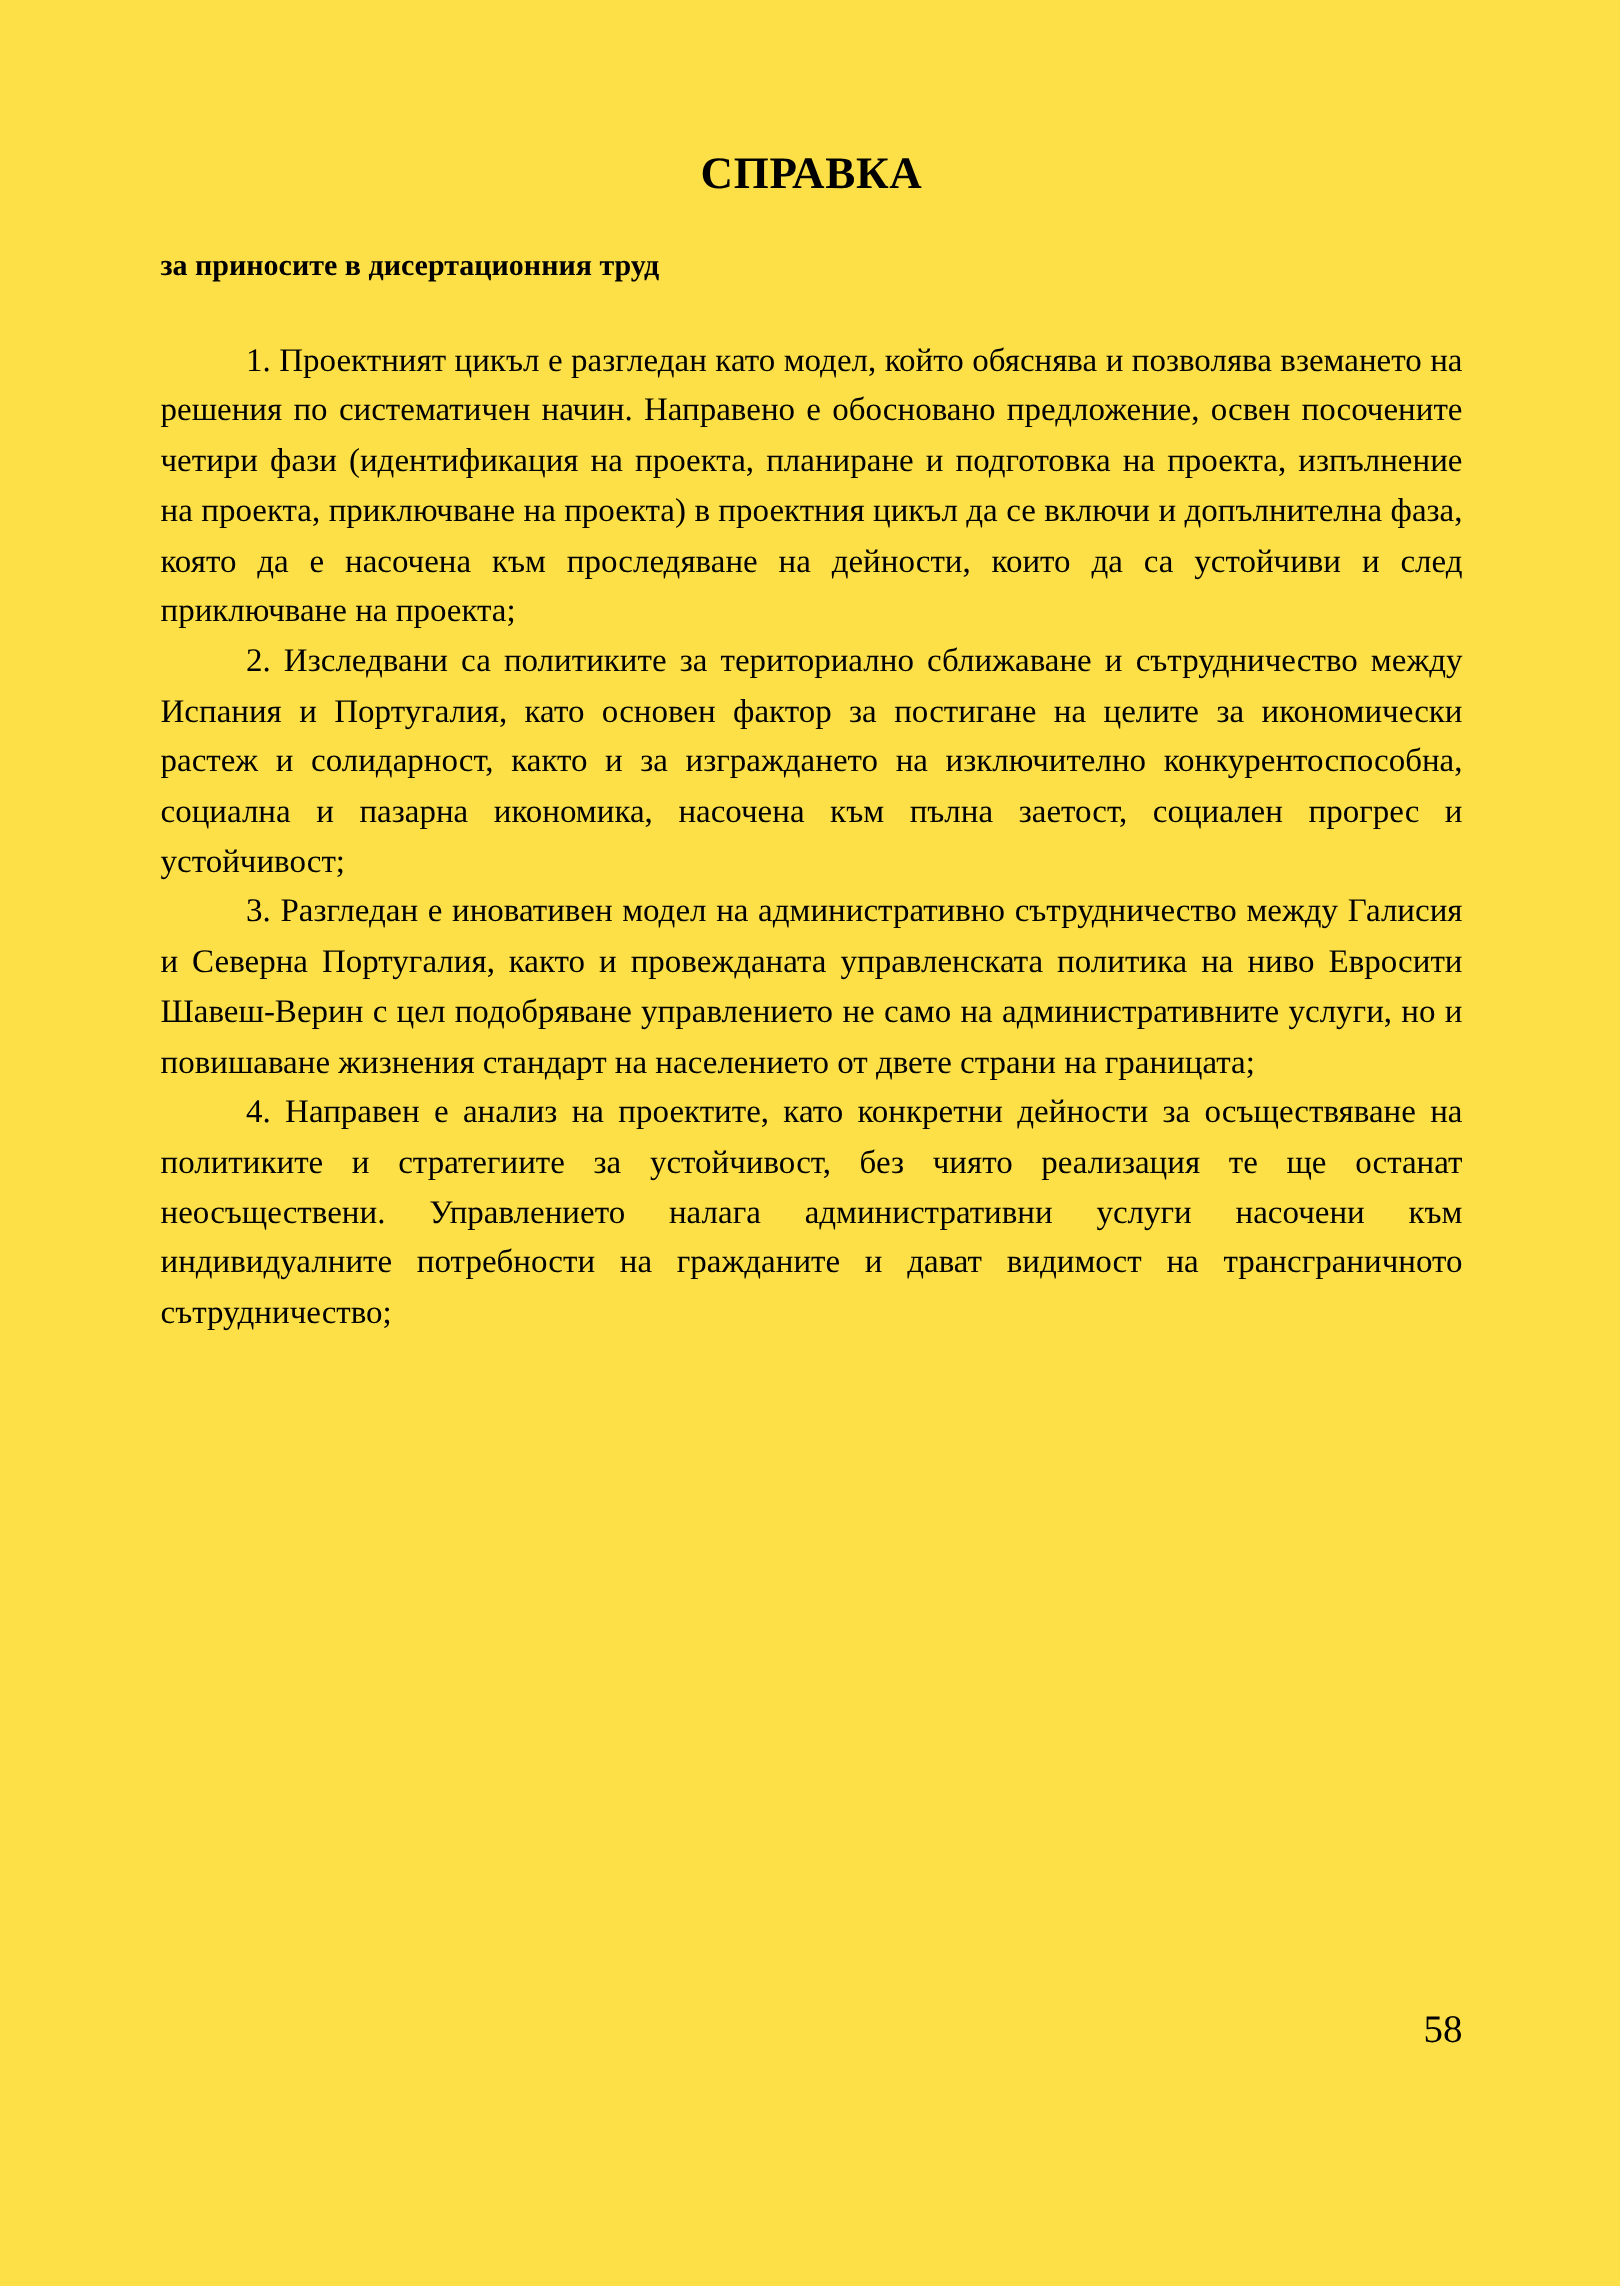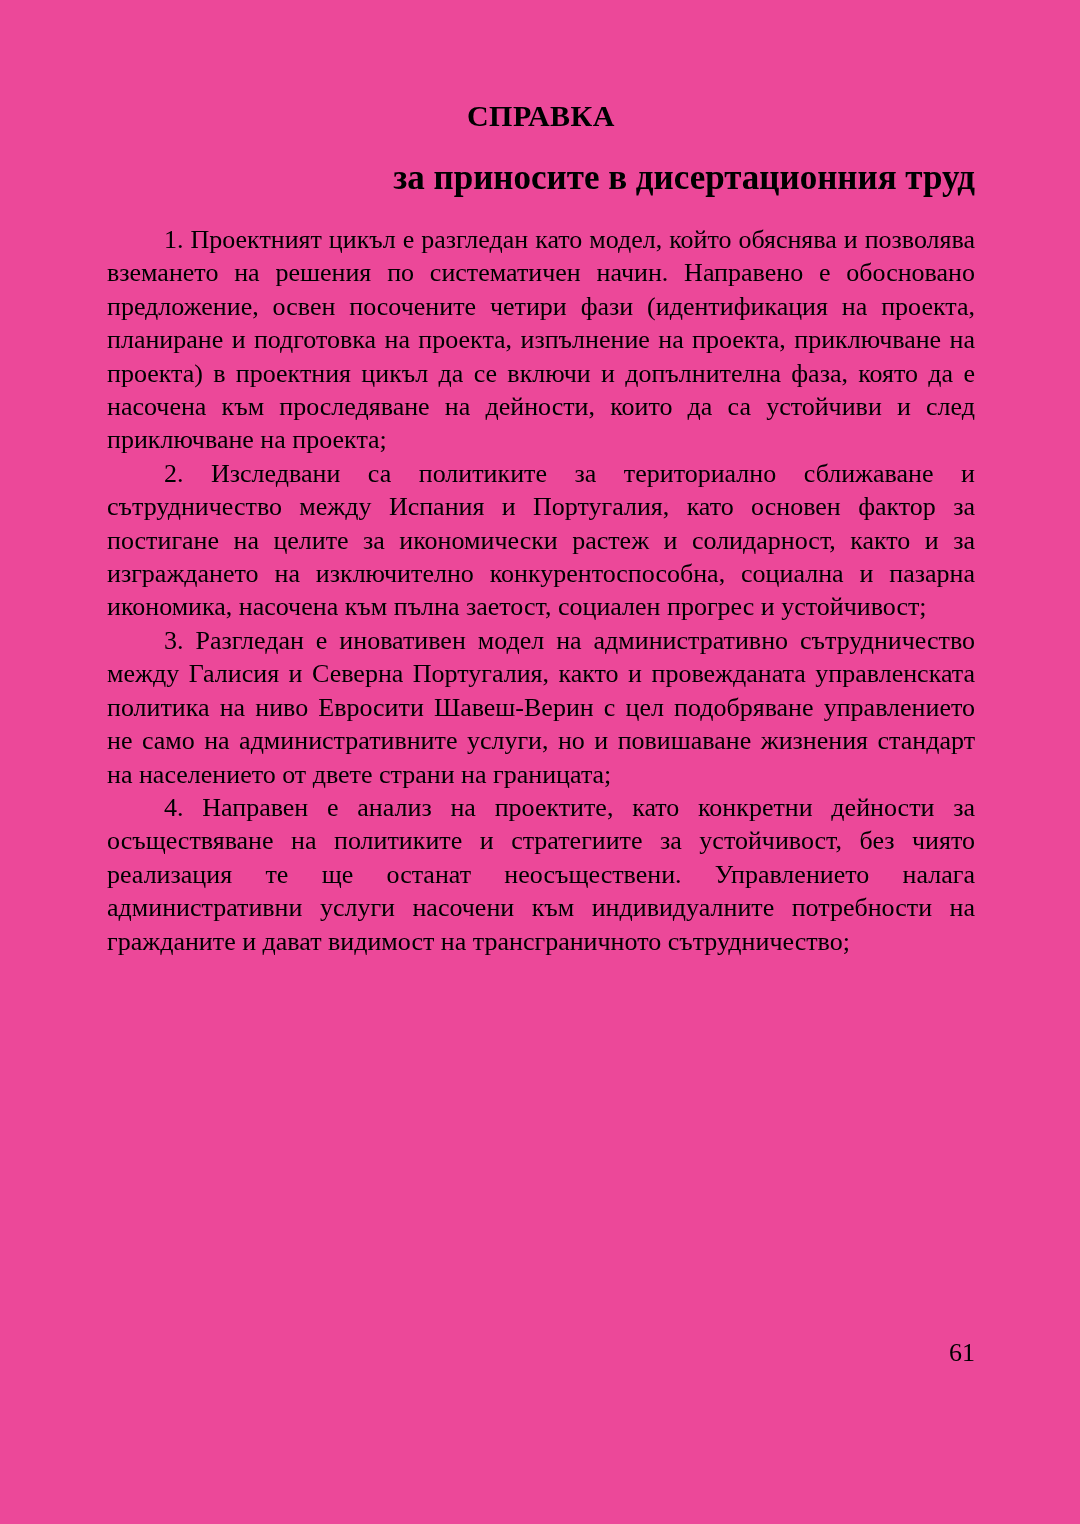--- a/index.html
+++ b/index.html
@@ -4,49 +4,49 @@
   <style>
     html, body {
       margin: 0;
       padding: 0;
       background: #ffffff;
     }
     .page {
       position: relative;
       width: 1080px;
       height: 1524px;
-      background: #ec4899;
+      background: #fde047;
       color: #000000;
       font-family: "Liberation Serif", "DejaVu Serif", serif;
       overflow: hidden;
     }
     .content {
       position: absolute;
       left: 107px;
       top: 98px;
       width: 868px;
     }
     .doc-title {
       margin: 0;
       text-align: center;
       font-weight: bold;
       font-size: 30px;
       line-height: 36px;
       letter-spacing: 0.5px;
     }
     .doc-subtitle {
       margin: 27px 0 0 0;
-      text-align: right;
+      text-align: left;
       font-weight: bold;
-      font-size: 35px;
+      font-size: 20px;
       line-height: 33px;
     }
     .doc-body {
       margin-top: 29px;
-      font-size: 26px;
+      font-size: 22px;
       line-height: 33.4px;
       text-align: justify;
     }
     .doc-body p {
       margin: 0;
       text-indent: 57px;
     }
     .page-number {
       position: absolute;
       right: 105px;
@@ -62,14 +62,14 @@
   <div class="content">
     <h1 class="doc-title">СПРАВКА</h1>
     <h2 class="doc-subtitle">за приносите в дисертационния труд</h2>
     <div class="doc-body">
       <p>1. Проектният цикъл е разгледан като модел, който обяснява и позволява вземането на решения по систематичен начин. Направено е обосновано предложение, освен посочените четири фази (идентификация на проекта, планиране и подготовка на проекта, изпълнение на проекта, приключване на проекта) в проектния цикъл да се включи и допълнителна фаза, която да е насочена към проследяване на дейности, които да са устойчиви и след приключване на проекта;</p>
       <p>2. Изследвани са политиките за териториално сближаване и сътрудничество между Испания и Португалия, като основен фактор за постигане на целите за икономически растеж и солидарност, както и за изграждането на изключително конкурентоспособна, социална и пазарна икономика, насочена към пълна заетост, социален прогрес и устойчивост;</p>
       <p>3. Разгледан е иновативен модел на административно сътрудничество между Галисия и Северна Португалия, както и провежданата управленската политика на ниво Евросити Шавеш-Верин с цел подобряване управлението не само на административните услуги, но и повишаване жизнения стандарт на населението от двете страни на границата;</p>
       <p>4. Направен е анализ на проектите, като конкретни дейности за осъществяване на политиките и стратегиите за устойчивост, без чиято реализация те ще останат неосъществени. Управлението налага административни услуги насочени към индивидуалните потребности на гражданите и дават видимост на трансграничното сътрудничество;</p>
     </div>
   </div>
-  <div class="page-number">61</div>
+  <div class="page-number">58</div>
 </div>
 
 </body></html>

